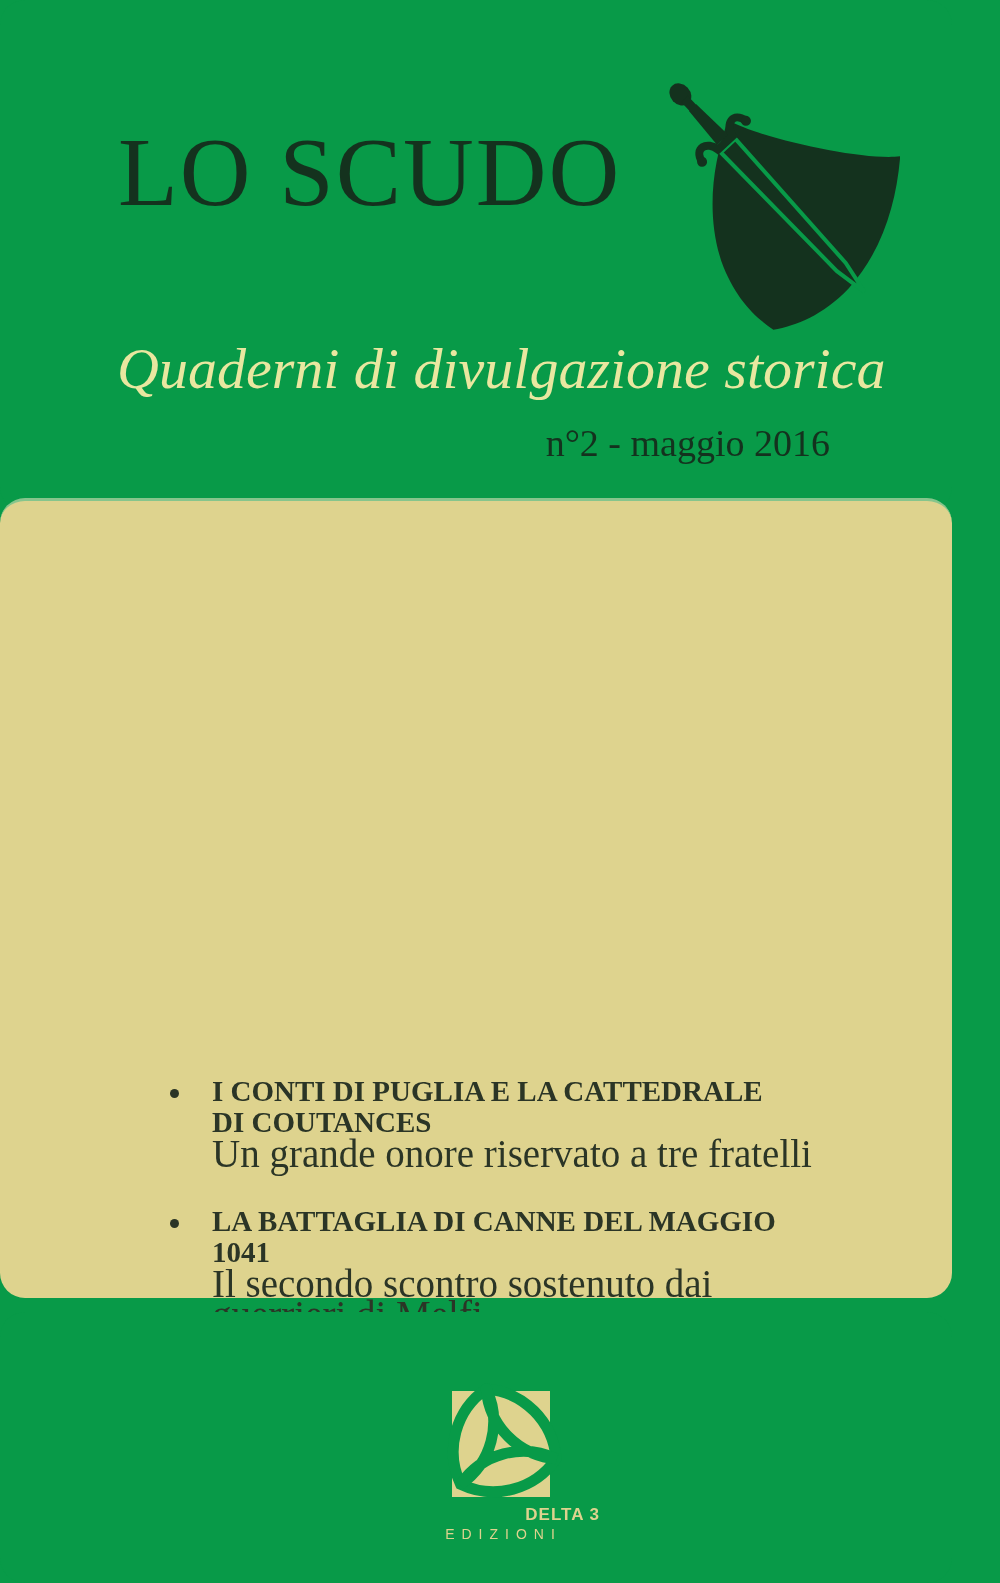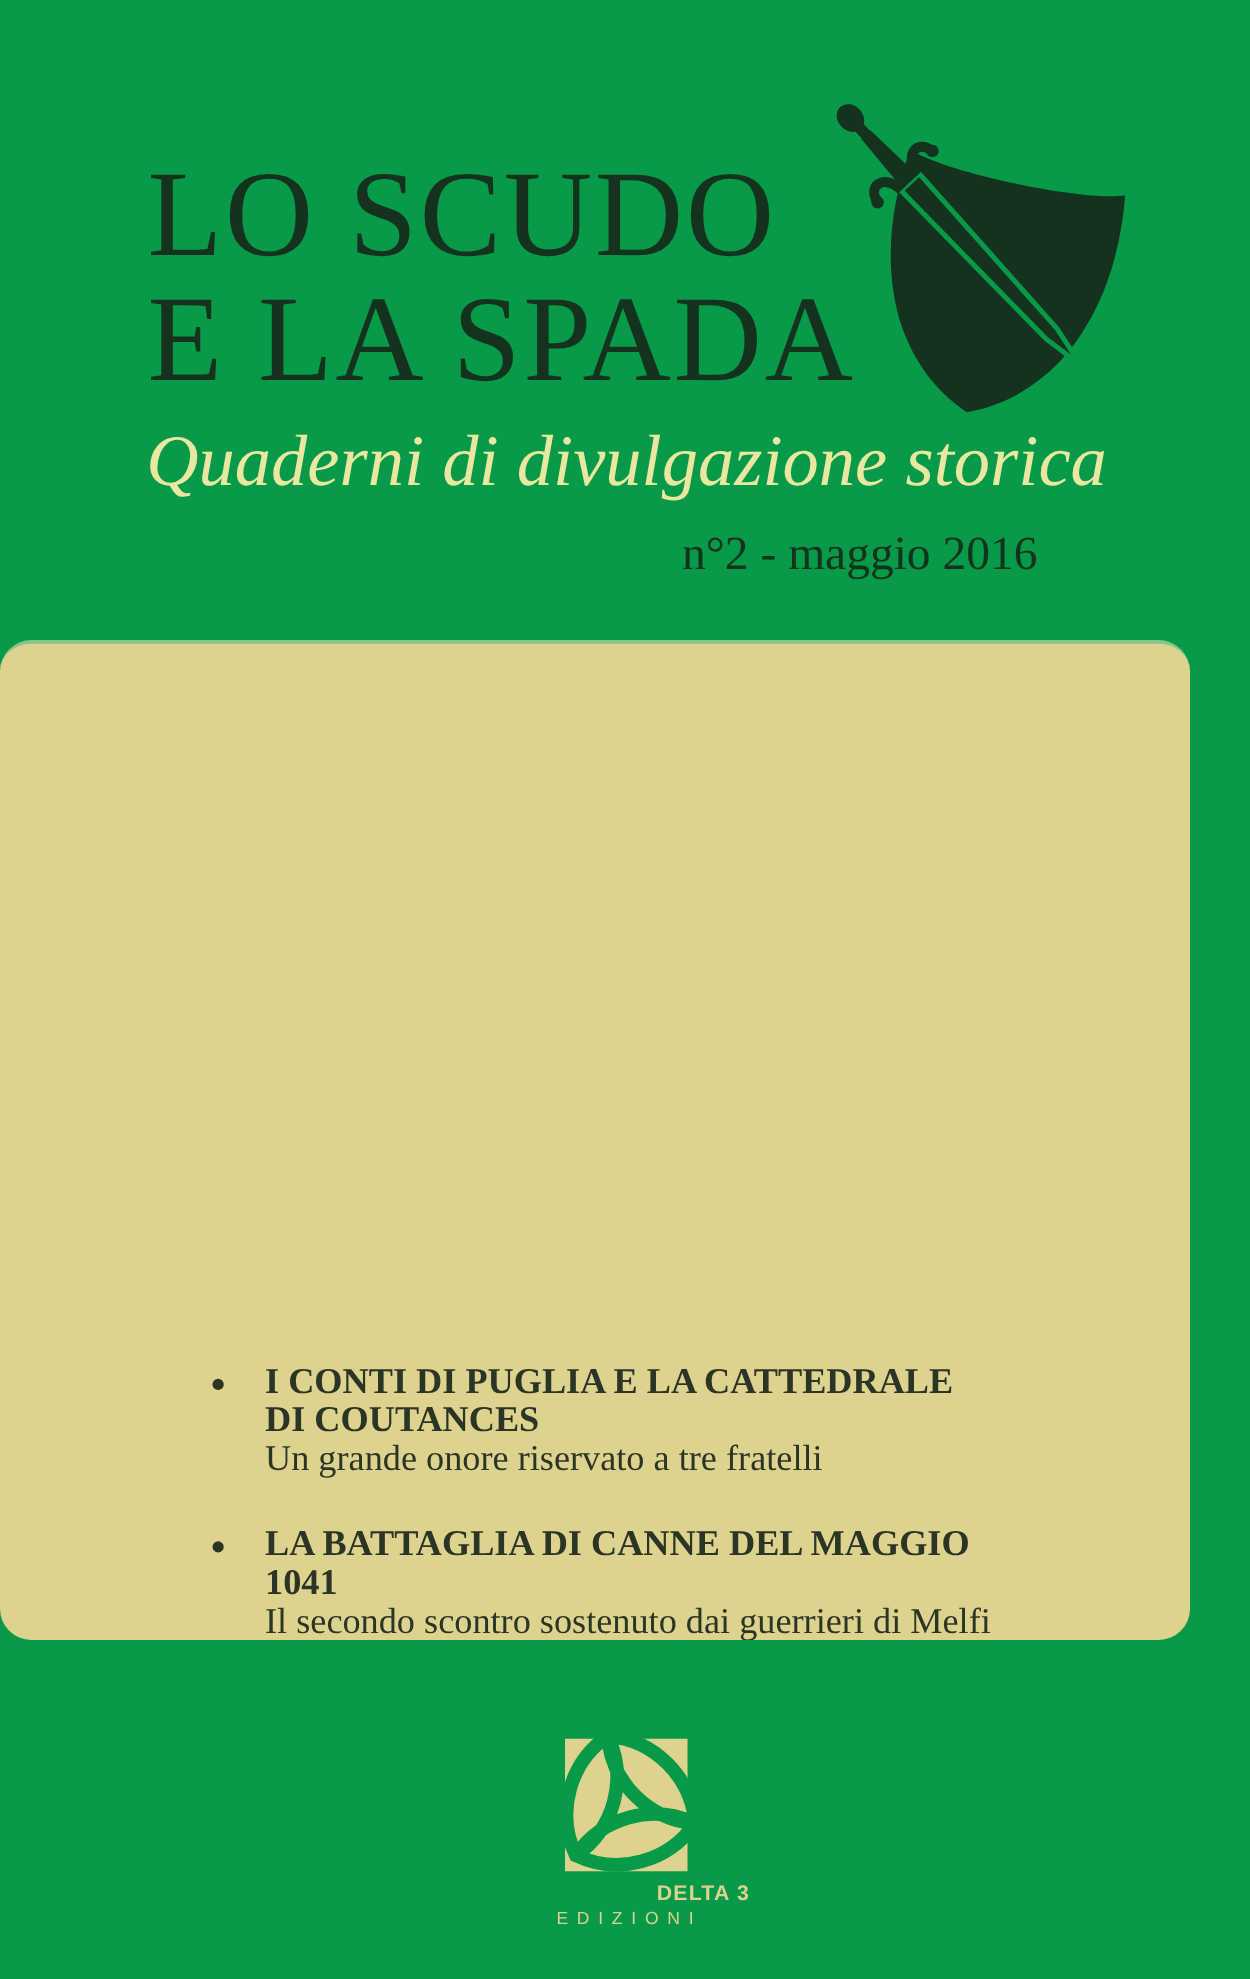--- a/index.html
+++ b/index.html
@@ -11,21 +11,21 @@
     --sep:#86c58c;
   }
   html,body{margin:0;padding:0;}
   body{
     width:1000px;height:1583px;position:relative;overflow:hidden;
     background:var(--green);
     font-family:"Liberation Serif","DejaVu Serif",serif;
   }
   .section{position:absolute;left:0;width:952px;border-radius:25px;}
   .section-top{top:0;height:512px;background:var(--green);}
-  .section-middle{top:512px;height:800px;background:var(--cream);border-top:3px solid var(--sep);box-sizing:border-box;padding-left:16px;}
+  .section-middle{top:498px;height:800px;background:var(--cream);border-top:3px solid var(--sep);box-sizing:border-box;padding-left:16px;}
   .section-bottom{top:1312px;height:271px;background:var(--green);}
 
   
   .cover-title{
     position:absolute;left:118px;top:122px;
     font-size:98px;line-height:100px;font-weight:normal;
     color:var(--green_dark);letter-spacing:2px;margin:0;
   }
   .cover-subtitle{
     position:absolute;left:117px;top:339px;
@@ -43,21 +43,21 @@
   .toc-list{
     position:absolute;left:212px;top:575px;width:640px;
   }
   .toc-item{position:relative;margin-bottom:37px;}
   .toc-bullet{
     position:absolute;left:-42px;top:13px;width:9px;height:9px;border-radius:50%;
     background:var(--ink);
   }
   .toc-title{font-weight:bold;color:var(--ink);}
   .toc-title-line{font-size:29px;line-height:31px;}
-  .toc-sub{font-size:29px;line-height:31px;color:var(--ink);font-weight:normal;}
+  .toc-sub{font-size:39px;line-height:31px;color:var(--ink);font-weight:normal;}
 
   
   .pub-square{
     position:absolute;left:452px;top:1391px;width:98px;height:106px;
     background:var(--cream);
   }
   .pub-mark-svg{position:absolute;left:406px;top:1349px;}
   .pub-name{
     position:absolute;left:400px;top:1503px;width:200px;text-align:right;
     font-family:"Liberation Sans","DejaVu Sans",sans-serif;
@@ -70,21 +70,20 @@
     font-size:14px;line-height:12px;letter-spacing:7px;text-indent:7px;
     color:var(--cream);white-space:nowrap;
   }
 </style>
 </head>
 <body>
 
 <div class="section section-top">
 
   <h1 class="cover-title"><span>LO SCUDO</span><br>
-    <span>E LA SPADA</span>
   </h1>
 
   <svg class="emblem-svg" width="260" height="290" viewBox="0 0 260 290">
 
     <g transform="translate(155,168) rotate(12)">
       <path d="M -88,-92 C -55,-80 55,-80 88,-92
                C 94,-45 90,5 65,48
                C 45,80 22,95 0,104
                C -22,95 -45,80 -65,48
                C -90,5 -94,-45 -88,-92 Z" fill="#14321e"></path>

